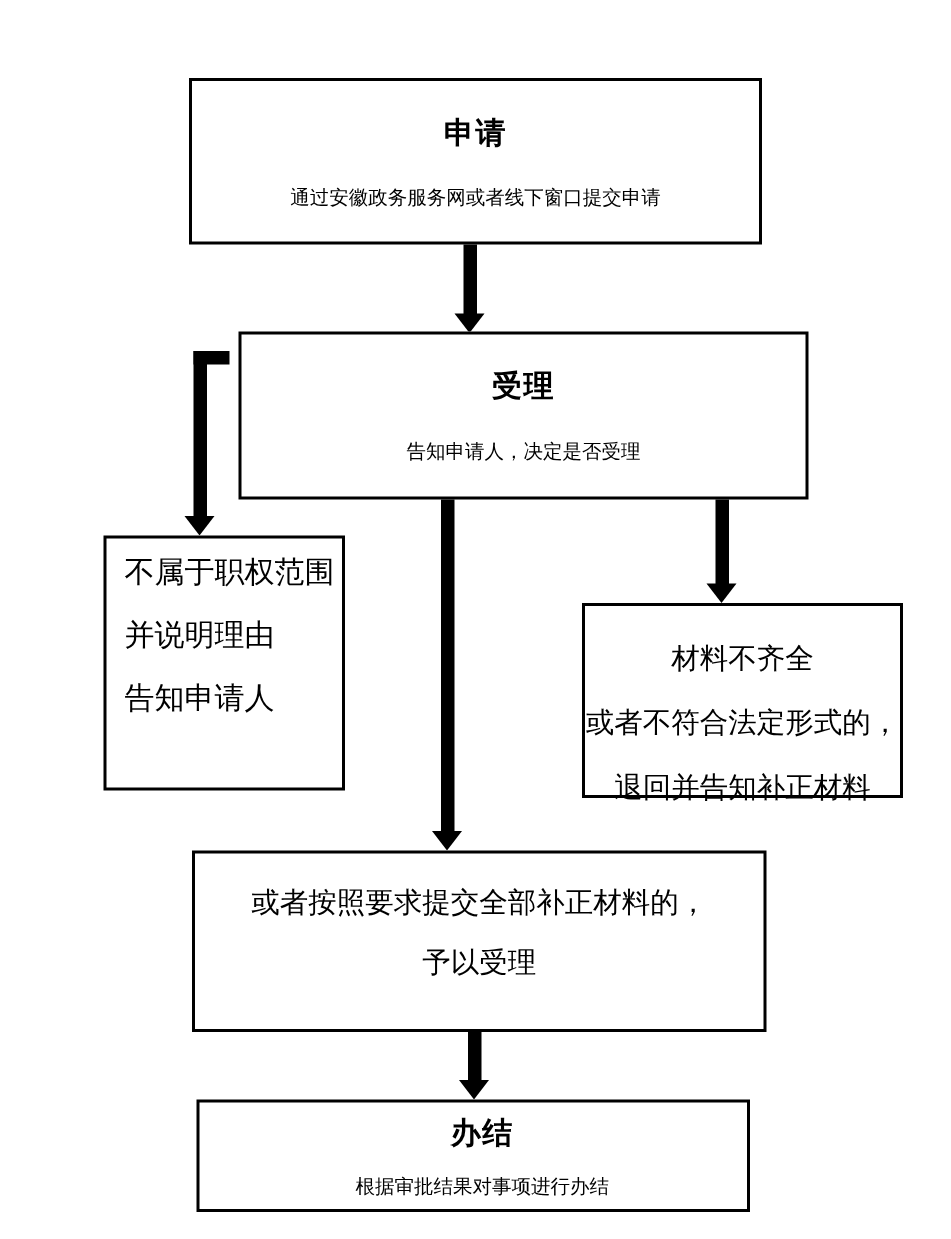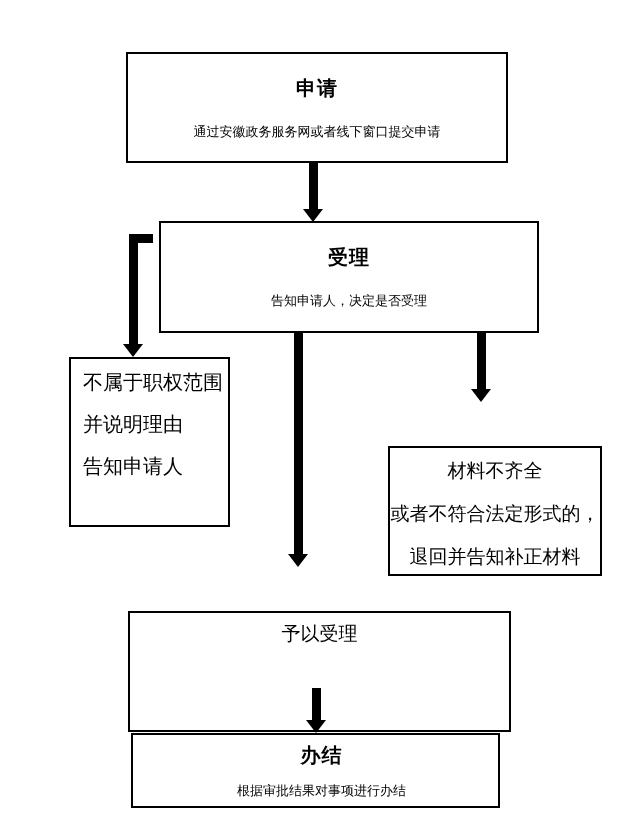--- a/index.html
+++ b/index.html
@@ -60,22 +60,21 @@
   .lines-center-43 .line {
     line-height: 43px;
     text-align: center;
   }
   .lines-center-40 .line {
     line-height: 40px;
     text-align: center;
   }
   .lines-center-43, .lines-center-40 {
     text-align: center;
-    padding-top: 1px;
-    margin-top: 44px;
+    padding-top: 14px;
   }
   .shaft {
     position: absolute;
     background: var(--line);
   }
   .head-down {
     position: absolute;
     width: 0;
     height: 0;
     border-left: 10px solid transparent;
@@ -117,20 +116,21 @@
     <div class="line">告知申请人</div>
   </div>
 
   <div class="node lines lines-center-43" style="left:388px; top:402px; width:214px; height:130px;">
     <div class="line">材料不齐全</div>
     <div class="line">或者不符合法定形式的，</div>
     <div class="line">退回并告知补正材料</div>
   </div>
 
   <div class="node lines lines-center-40" style="left:128px; top:567px; width:383px; height:121px;">
+    <div class="line">或者按照要求提交全部补正材料的，</div>
     <div class="line">予以受理</div>
   </div>
 
   <div class="shaft" style="left:312px; top:688px; width:9px; height:33px;"></div>
   <div class="head-down" style="left:306px; top:720px;"></div>
 
   <div class="node flex-node gap-sm" style="left:131px; top:733px; width:369px; height:75px;">
     <div class="node-title">办结</div>
     <div class="node-body">根据审批结果对事项进行办结</div>
   </div>

